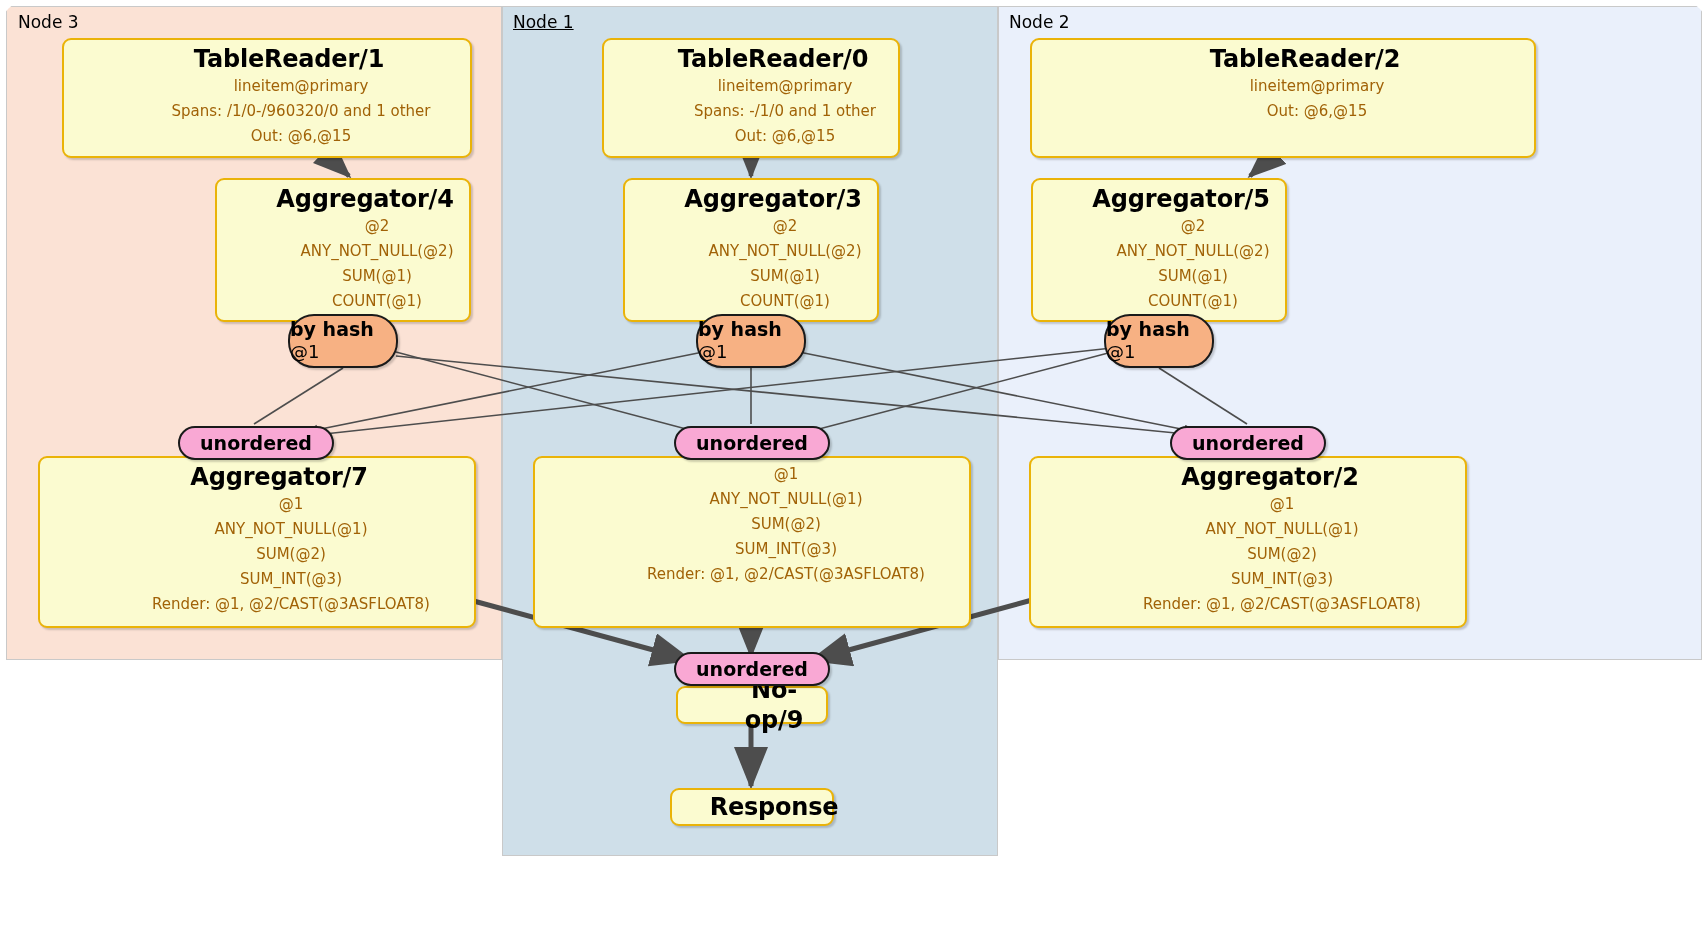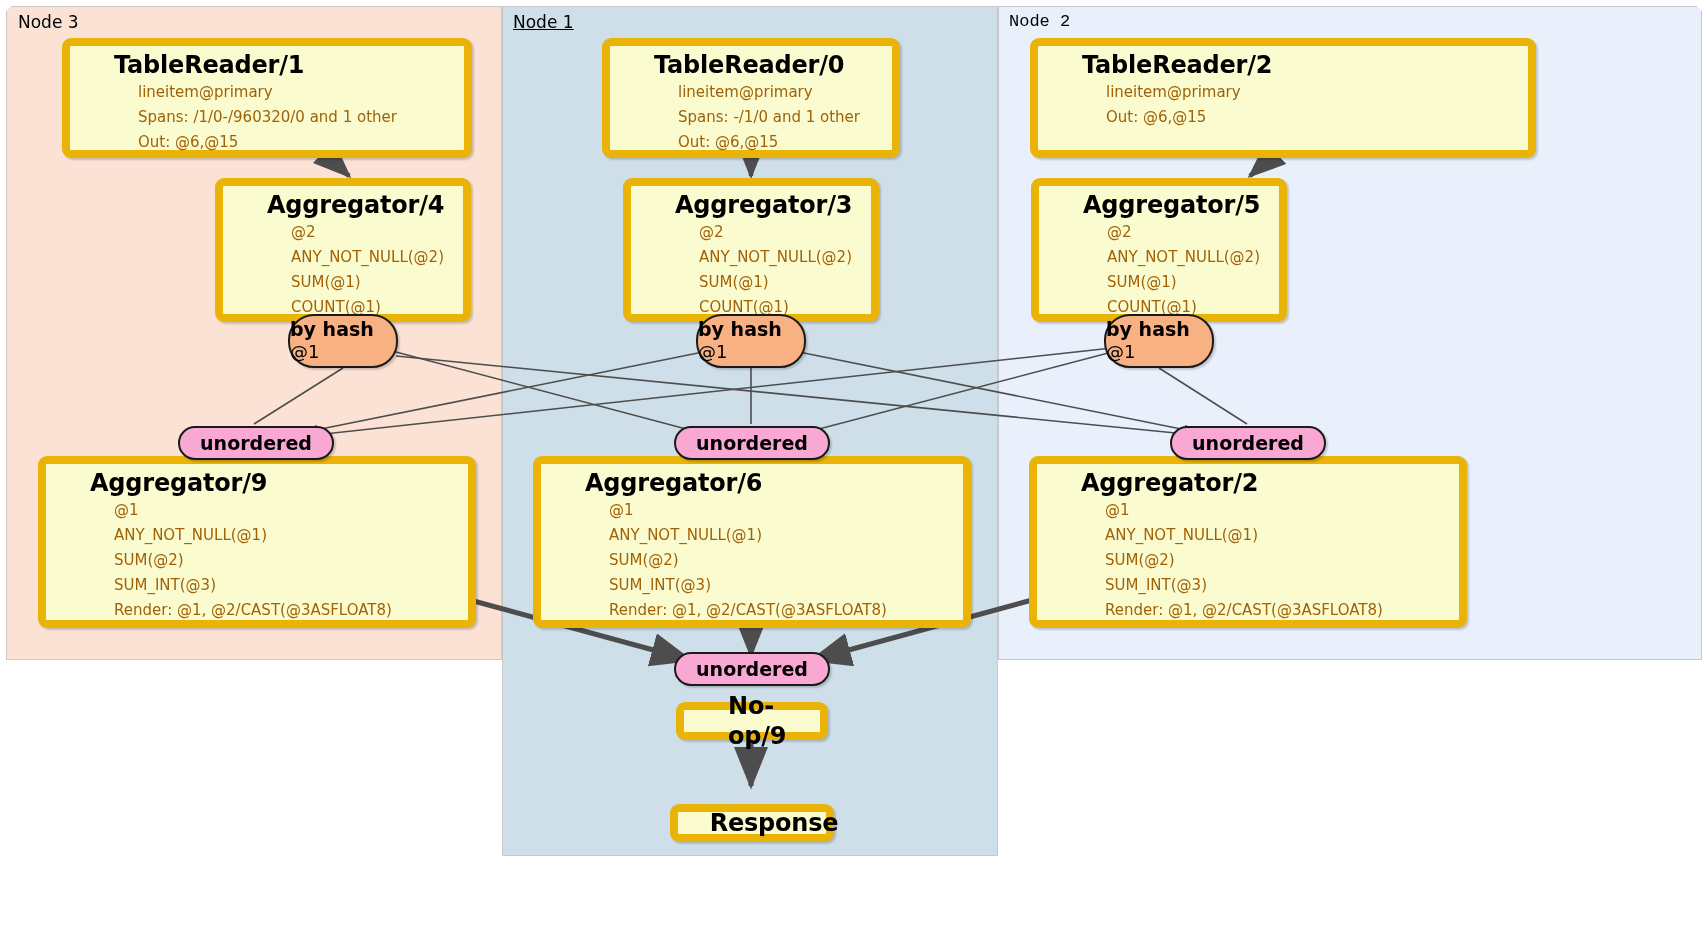--- a/index.html
+++ b/index.html
@@ -29,22 +29,23 @@
     position: absolute;
     font-size: 17px;
     color: #000;
     white-space: nowrap;
   }
   
   .proc {
     position: absolute;
     box-sizing: border-box;
     background: #fbfbd0;
-    border: 8px solid #eab308;
+    border: 2px solid #eab308;
     border-radius: 9px;
+    text-align: center;
     padding-top: 4px;
     z-index: 5;
     box-shadow: 2px 2px 2px rgba(0,0,0,0.18);
     padding-left: 44px;
   }
   .proc .title {
     font-weight: bold;
     font-size: 24px;
     line-height: 30px;
     color: #000;
@@ -55,21 +56,20 @@
     line-height: 25px;
     color: #a16207;
     white-space: nowrap;
     margin-left: 24px;
   }
   .proc.compact {
     display: flex;
     align-items: center;
     justify-content: center;
     padding-top: 0;
-    margin-top: 16px;
   }
   
   .pill {
     position: absolute;
     box-sizing: border-box;
     border: 2px solid #1a1a1a;
     border-radius: 26px;
     text-align: left;
     z-index: 9;
     box-shadow: 2px 2px 2px rgba(0,0,0,0.18);
@@ -109,21 +109,21 @@
 <body>
 
 <div id="canvas">
 
   <div class="panel" style="left:6px; top:6px; width:496px; height:654px; background:#fbe2d5;"></div>
   <div class="panel" style="left:502px; top:6px; width:496px; height:850px; background:#cfdfe9;"></div>
   <div class="panel" style="left:998px; top:6px; width:704px; height:654px; background:#eaf0fb;"></div>
 
   <div class="panel-label" style="left:18px; top:12px;">Node 3</div>
   <div class="panel-label" style="left:513px; top:12px;text-decoration:underline;">Node 1</div>
-  <div class="panel-label" style="left:1009px; top:12px;font-family:Liberation Mono, monospace;">Node 2</div>
+  <div class="panel-label" style="left:1009px; top:12px;">Node 2</div>
 
   <svg id="edges" viewBox="0 0 1708 940" xmlns="http://www.w3.org/2000/svg">
     <defs>
       <marker id="ah" markerWidth="9" markerHeight="9" refX="7.4" refY="3.2" orient="auto" markerUnits="strokeWidth">
         <path d="M0,0 L8,3.2 L0,6.4 z" fill="#4d4d4d"></path>
       </marker>
       <marker id="ahs" markerWidth="10" markerHeight="10" refX="7.8" refY="3.4" orient="auto" markerUnits="strokeWidth">
         <path d="M0,0 L8.5,3.4 L0,6.8 z" fill="#4d4d4d"></path>
       </marker>
     </defs>
@@ -212,30 +212,29 @@
     <div class="ptitle">unordered</div>
   </div>
   <div class="pill unordered" style="left:674px; top:426px; width:156px; height:34px;">
     <div class="ptitle">unordered</div>
   </div>
   <div class="pill unordered" style="left:1170px; top:426px; width:156px; height:34px;">
     <div class="ptitle">unordered</div>
   </div>
 
   <div class="proc" style="left:38px; top:456px; width:438px; height:172px;">
-    <div class="title">Aggregator/9</div>
+    <div class="title">Aggregator/7</div>
     <div class="ln">@1</div>
     <div class="ln">ANY_NOT_NULL(@1)</div>
     <div class="ln">SUM(@2)</div>
     <div class="ln">SUM_INT(@3)</div>
     <div class="ln">Render: @1, @2/CAST(@3ASFLOAT8)</div>
   </div>
 
   <div class="proc" style="left:533px; top:456px; width:438px; height:172px;">
-    <div class="title">Aggregator/6</div>
     <div class="ln">@1</div>
     <div class="ln">ANY_NOT_NULL(@1)</div>
     <div class="ln">SUM(@2)</div>
     <div class="ln">SUM_INT(@3)</div>
     <div class="ln">Render: @1, @2/CAST(@3ASFLOAT8)</div>
   </div>
 
   <div class="proc" style="left:1029px; top:456px; width:438px; height:172px;">
     <div class="title">Aggregator/2</div>
     <div class="ln">@1</div>

